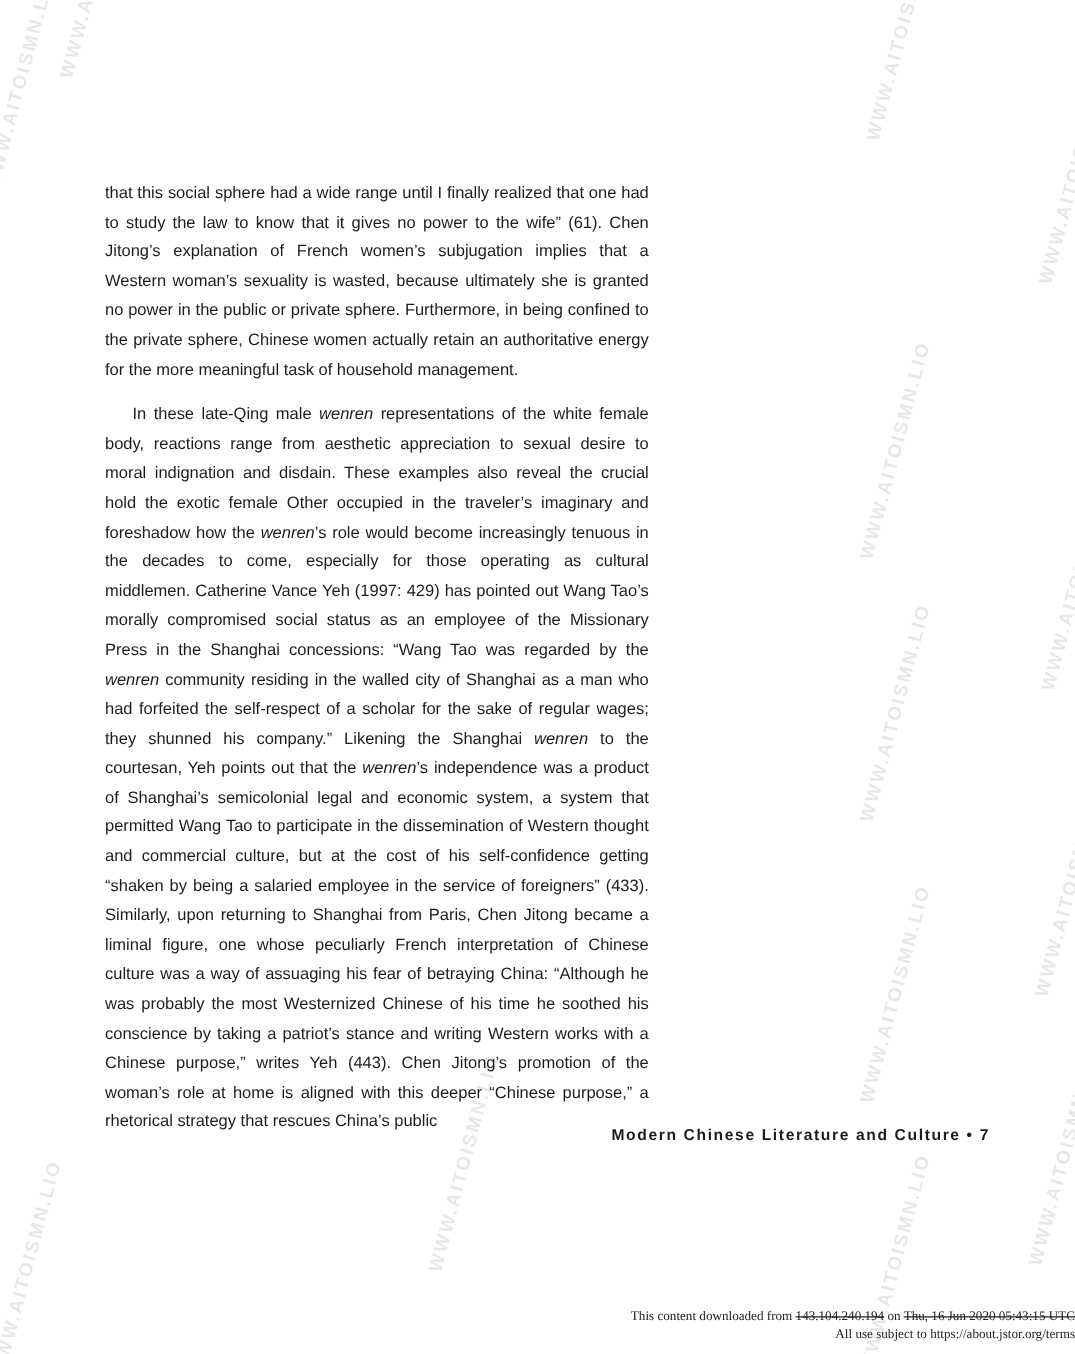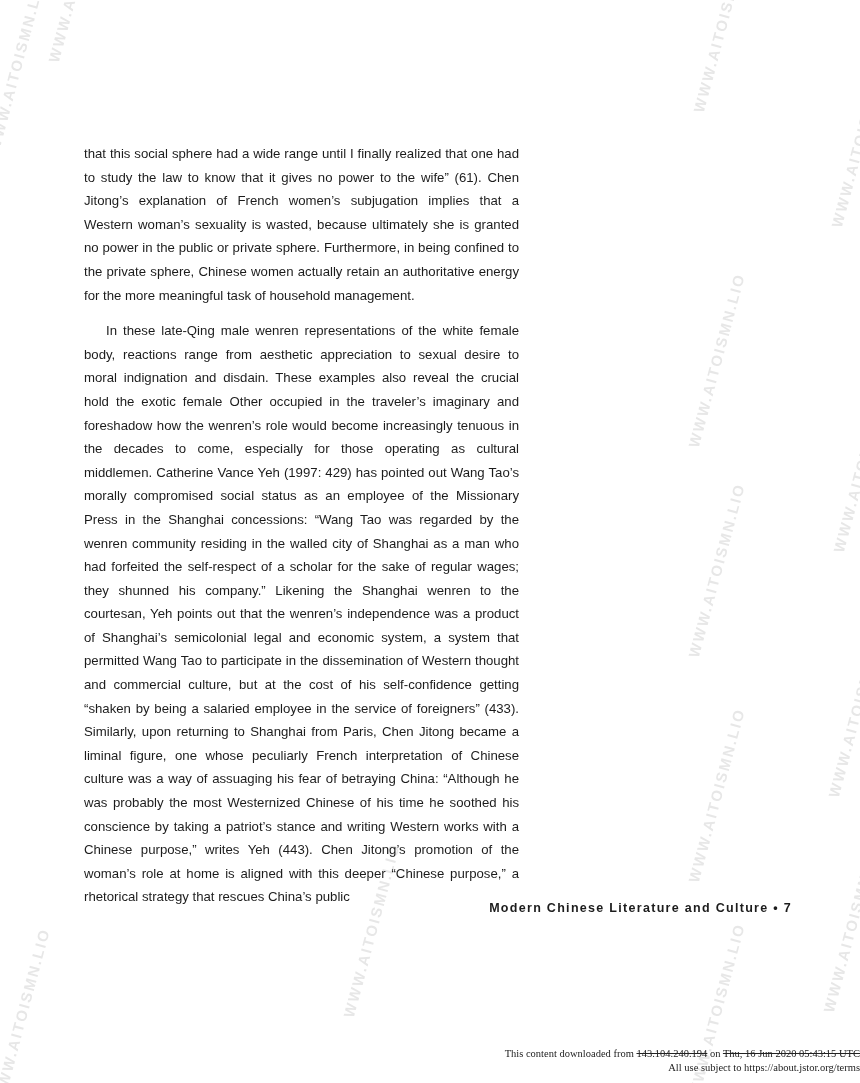--- a/index.html
+++ b/index.html
@@ -27,21 +27,21 @@
     position:absolute;
     left:72px; top:130px;
     width:459px;
     text-align:justify;
     font-size:13.2px;
     line-height:23.6px;
     z-index:2;
   }
   .para { margin:12px; }
   .para.indent { text-indent:22px; }
-  .it { }
+  .it { font-style:italic; }
   
   .footer {
     position:absolute;
     top:901px; right:68px;
     font-weight:bold;
     font-size:12.5px;
     letter-spacing:1.3px;
     z-index:2;
   }
   

